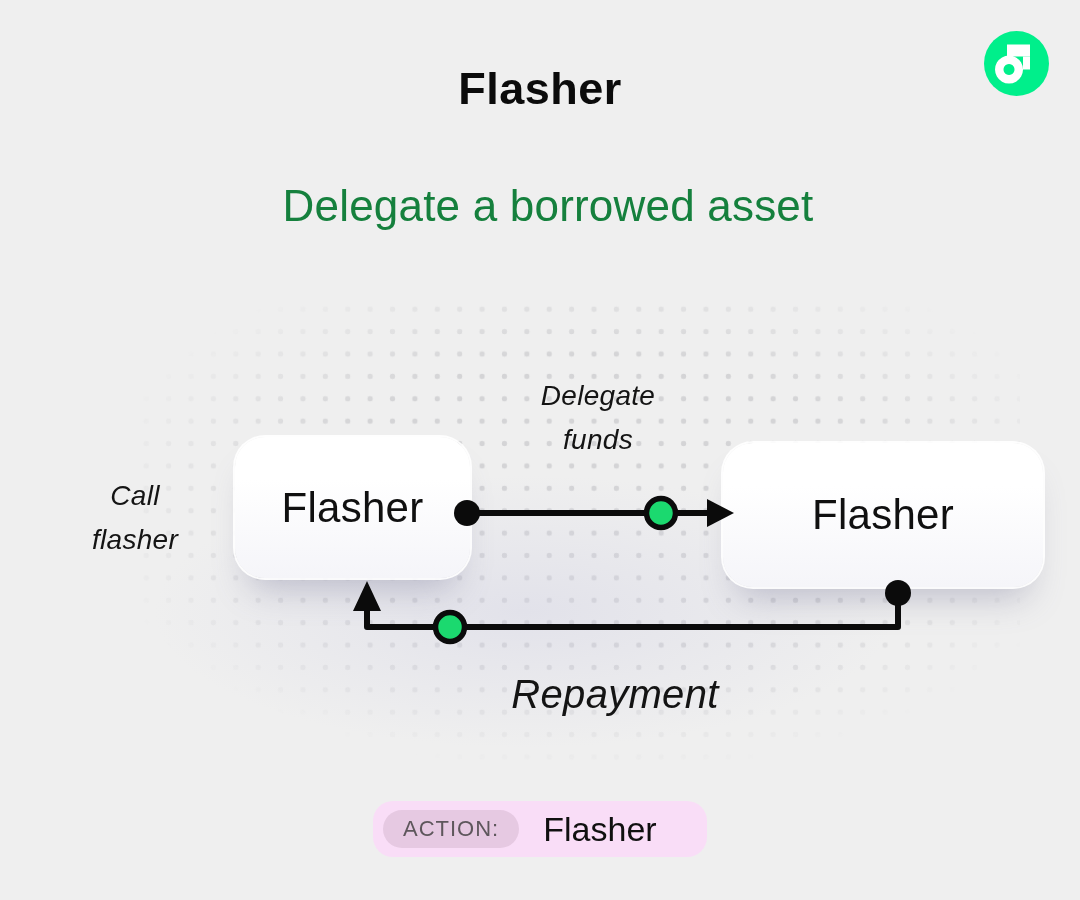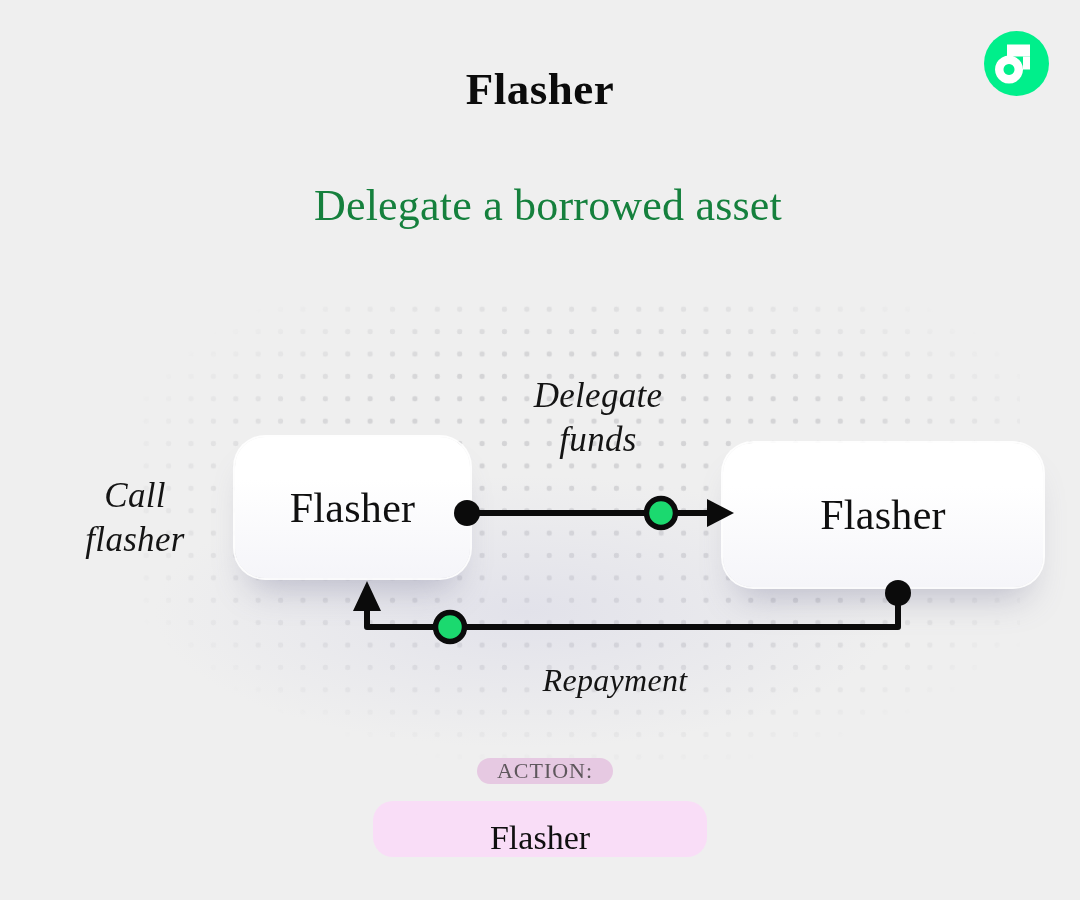--- a/index.html
+++ b/index.html
@@ -3,21 +3,21 @@
 <meta charset="utf-8">
 <style>
   html,body{margin:0;padding:0;}
   body{
     width:1080px;height:900px;
     background:#efefef;
     font-family:"Liberation Sans","DejaVu Sans",sans-serif;
     color:#0d0d0d;
     overflow:hidden;
   }
-  .canvas{position:relative;width:1080px;height:900px;background:#efefef;font-family:Liberation Serif, serif;}
+  .canvas{position:relative;width:1080px;height:900px;background:#efefef;}
 
   
   .title{
     position:absolute;top:63px;left:0;width:100%;
     text-align:center;font-size:45px;font-weight:800;letter-spacing:.5px;
     color:#0b0b0b;
   }
   .logo{position:absolute;top:31px;left:984px;width:65px;height:65px;}
   .subtitle{
     position:absolute;top:181px;left:8px;width:100%;
@@ -46,38 +46,38 @@
     box-shadow:0 0 0 2px rgba(255,255,255,.9),0 24px 34px -14px rgba(110,110,145,.38);
     display:flex;align-items:center;justify-content:center;
     text-align:center;font-size:42px;font-weight:400;color:#101010;
     line-height:50px;letter-spacing:.3px;
   }
   .node-flasher{left:235px;top:437px;width:235px;height:141px;}
   .node-receiver{left:723px;top:443px;width:320px;height:144px;}
 
   
   .flow-label{
-    position:absolute;font-style:italic;font-size:35px;line-height:44px;
+    position:absolute;font-style:italic;font-size:28px;line-height:44px;
     text-align:center;color:#141414;letter-spacing:.3px;
   }
   .label-call{left:30px;top:474px;width:210px;text-align:center;}
   .label-delegate{left:468px;top:374px;width:260px;}
-  .label-repayment{left:460px;top:658px;width:310px;font-size:32px;}
+  .label-repayment{left:460px;top:672px;width:310px;font-size:40px;}
 
   
   .arrow-svg{position:absolute;overflow:visible;}
   .svg-delegate{left:440px;top:483px;width:310px;height:60px;}
   .svg-repayment{left:340px;top:565px;width:590px;height:85px;}
 
   
   .action-badge{
     position:absolute;left:373px;top:801px;width:334px;height:56px;
     background:#f9ddf7;border-radius:20px;
-    display:flex;align-items:center;justify-content:flex-end;
-    gap:35px;padding:0;box-sizing:border-box;flex-direction:column;
+    display:flex;align-items:center;justify-content:flex-start;
+    gap:24px;padding:0;box-sizing:border-box;
   }
   .action-chip{
     margin-left:10px;height:38px;padding:0 20px;border-radius:19px;
     background:#e6c9e2;display:flex;align-items:center;
     font-size:22px;letter-spacing:1px;color:#5e575c;font-weight:500;
   }
   .action-value{font-size:34px;color:#101010;font-weight:400;}
 </style>
 </head>
 <body>

